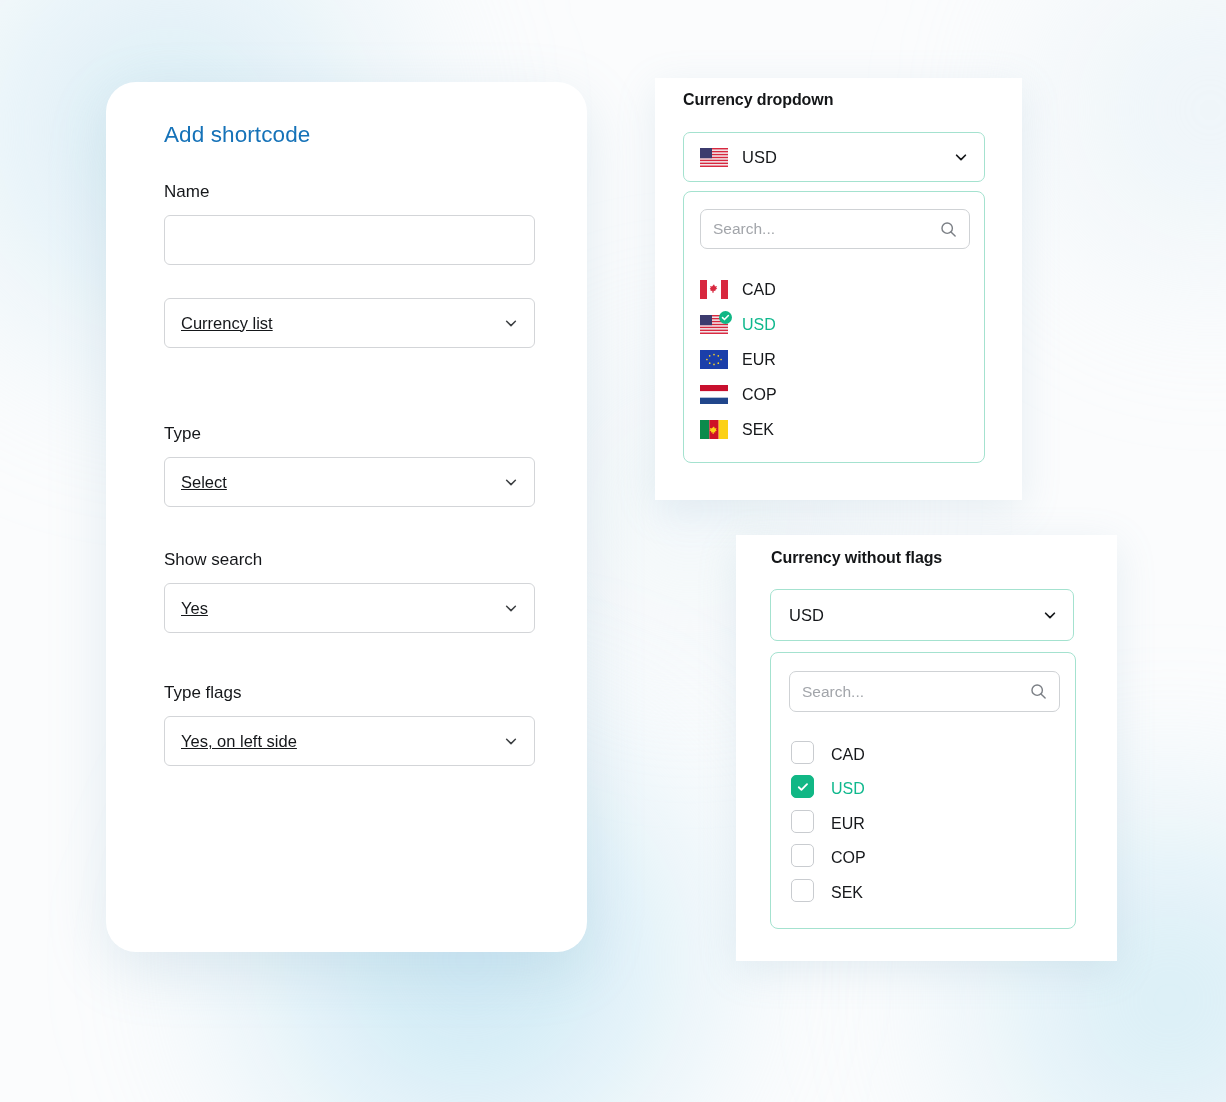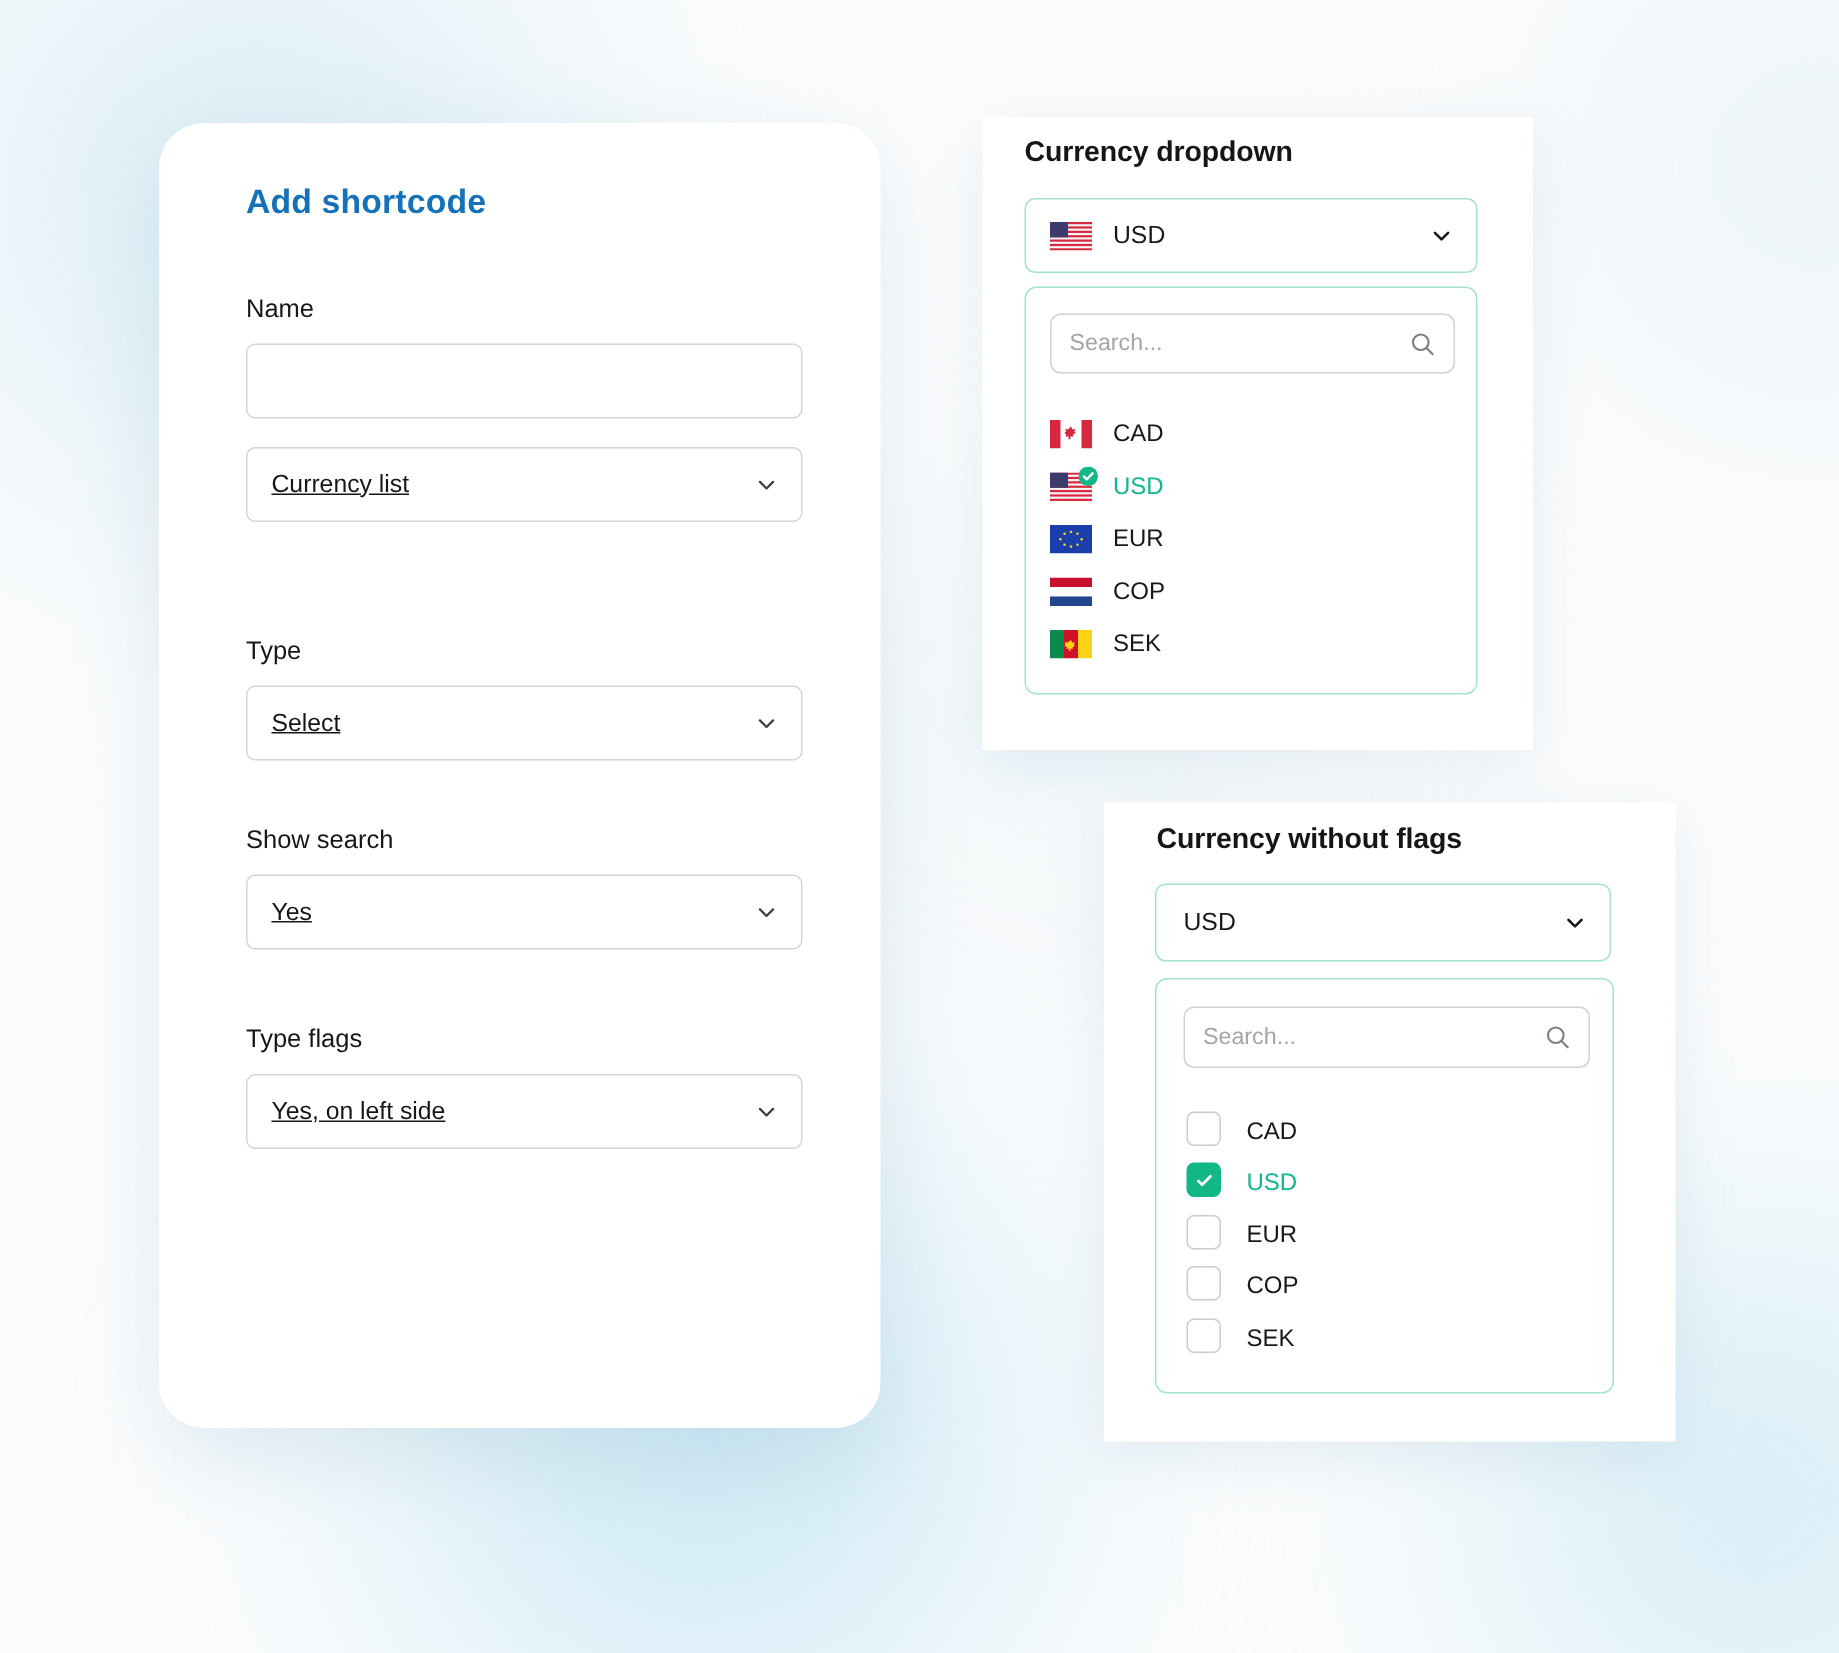--- a/index.html
+++ b/index.html
@@ -62,21 +62,21 @@
     height: 870px;
     background: #ffffff;
     border-radius: 30px;
     box-shadow: 0 18px 60px rgba(120,165,190,.20);
   }
   .form-title {
     position: absolute;
     left: 58px;
     top: 40px;
     font-size: 22.5px;
-    font-weight: bold;
+    font-weight: normal;
     color: #1572b8;
     letter-spacing: .1px;
   }
   .field {
     position: absolute;
     left: 58px;
     width: 371px;
   }
   .field-label {
     font-size: 17px;
@@ -104,21 +104,21 @@
     position: absolute;
     right: 16px;
     top: 50%;
     transform: translateY(-50%);
     width: 14px;
     height: 14px;
     display: block;
   }
   .caret svg { display: block; }
 
-  .f-name  { top: 114px; }
+  .f-name  { top: 100px; }
   .f-type  { top: 216px; }
   .f-style { top: 342px; }
   .f-search{ top: 468px; }
   .f-flags { top: 601px; }
 
   .save-btn {
     position: absolute;
     left: 58px;
     top: 752px;
     width: 371px;
@@ -137,21 +137,21 @@
   
   .preview-card {
     position: absolute;
     background: #ffffff;
     box-shadow: 0 10px 38px rgba(120,160,185,.16);
   }
   .card-dropdown { left: 655px; top: 78px; width: 367px; height: 422px; }
   .card-noflags  { left: 736px; top: 535px; width: 381px; height: 426px; }
 
   .preview-title {
-    font-size: 19px;
+    font-size: 16px;
     font-weight: bold;
     color: #141618;
     letter-spacing: -.1px;
   }
   .card-dropdown .preview-title { position: absolute; left: 28px; top: 13px; }
   .card-noflags  .preview-title { position: absolute; left: 35px; top: 14px; }
 
   .sel-box {
     position: absolute;
     border: 1px solid #a4e2cf;

